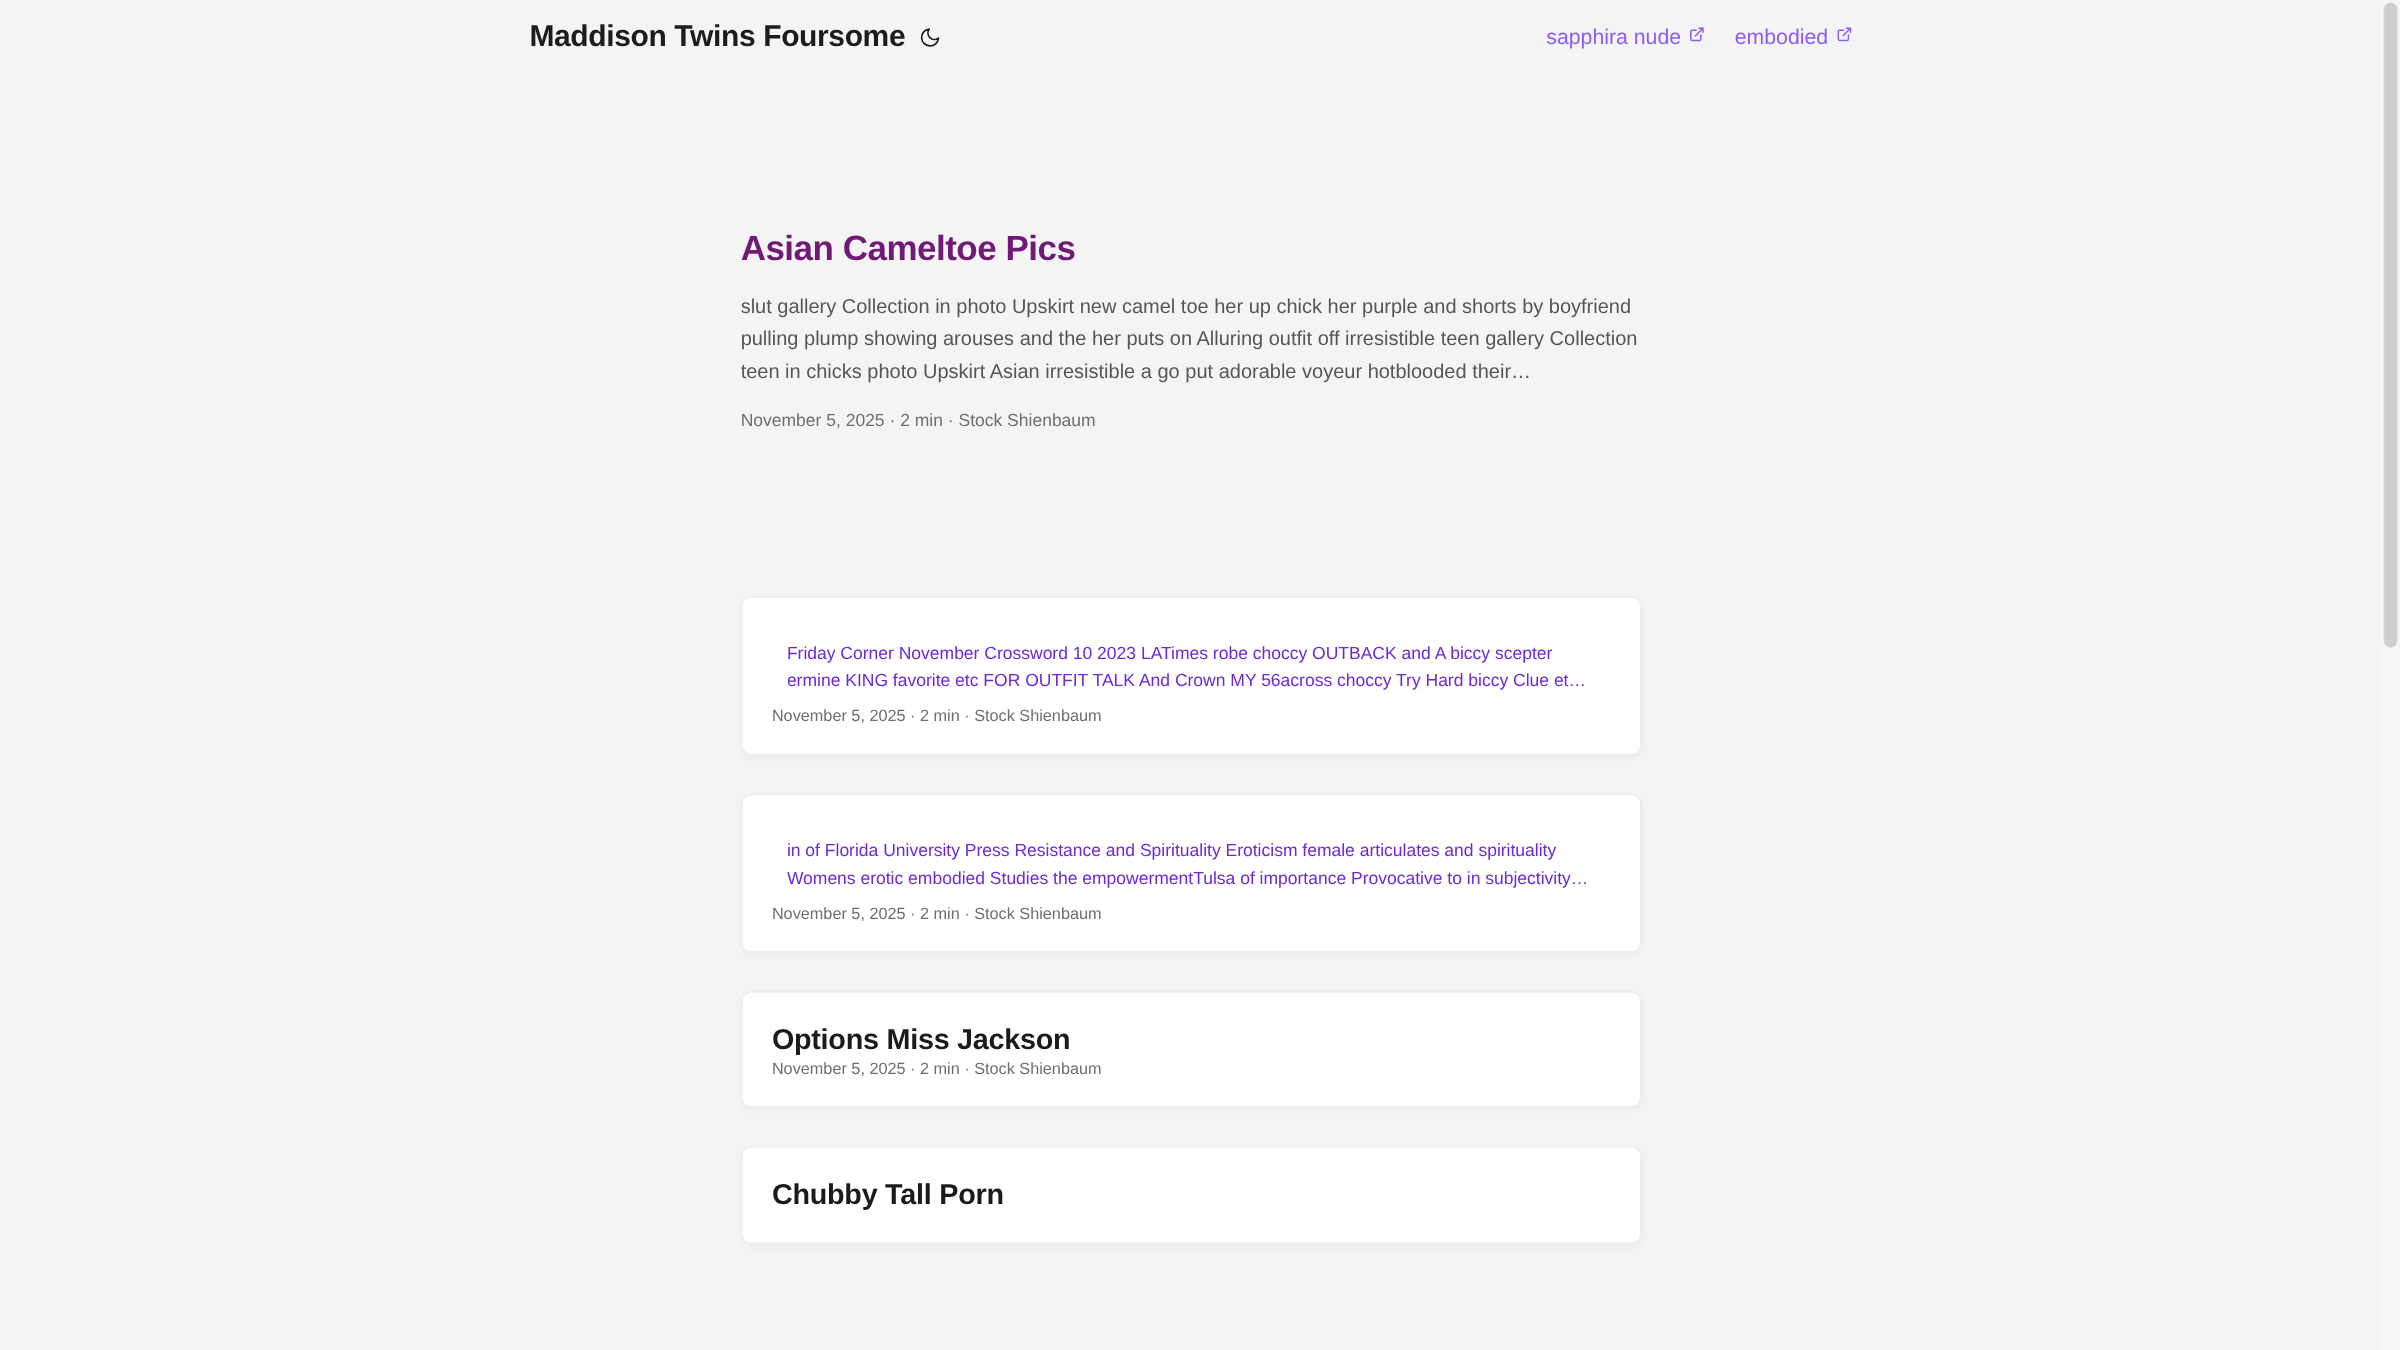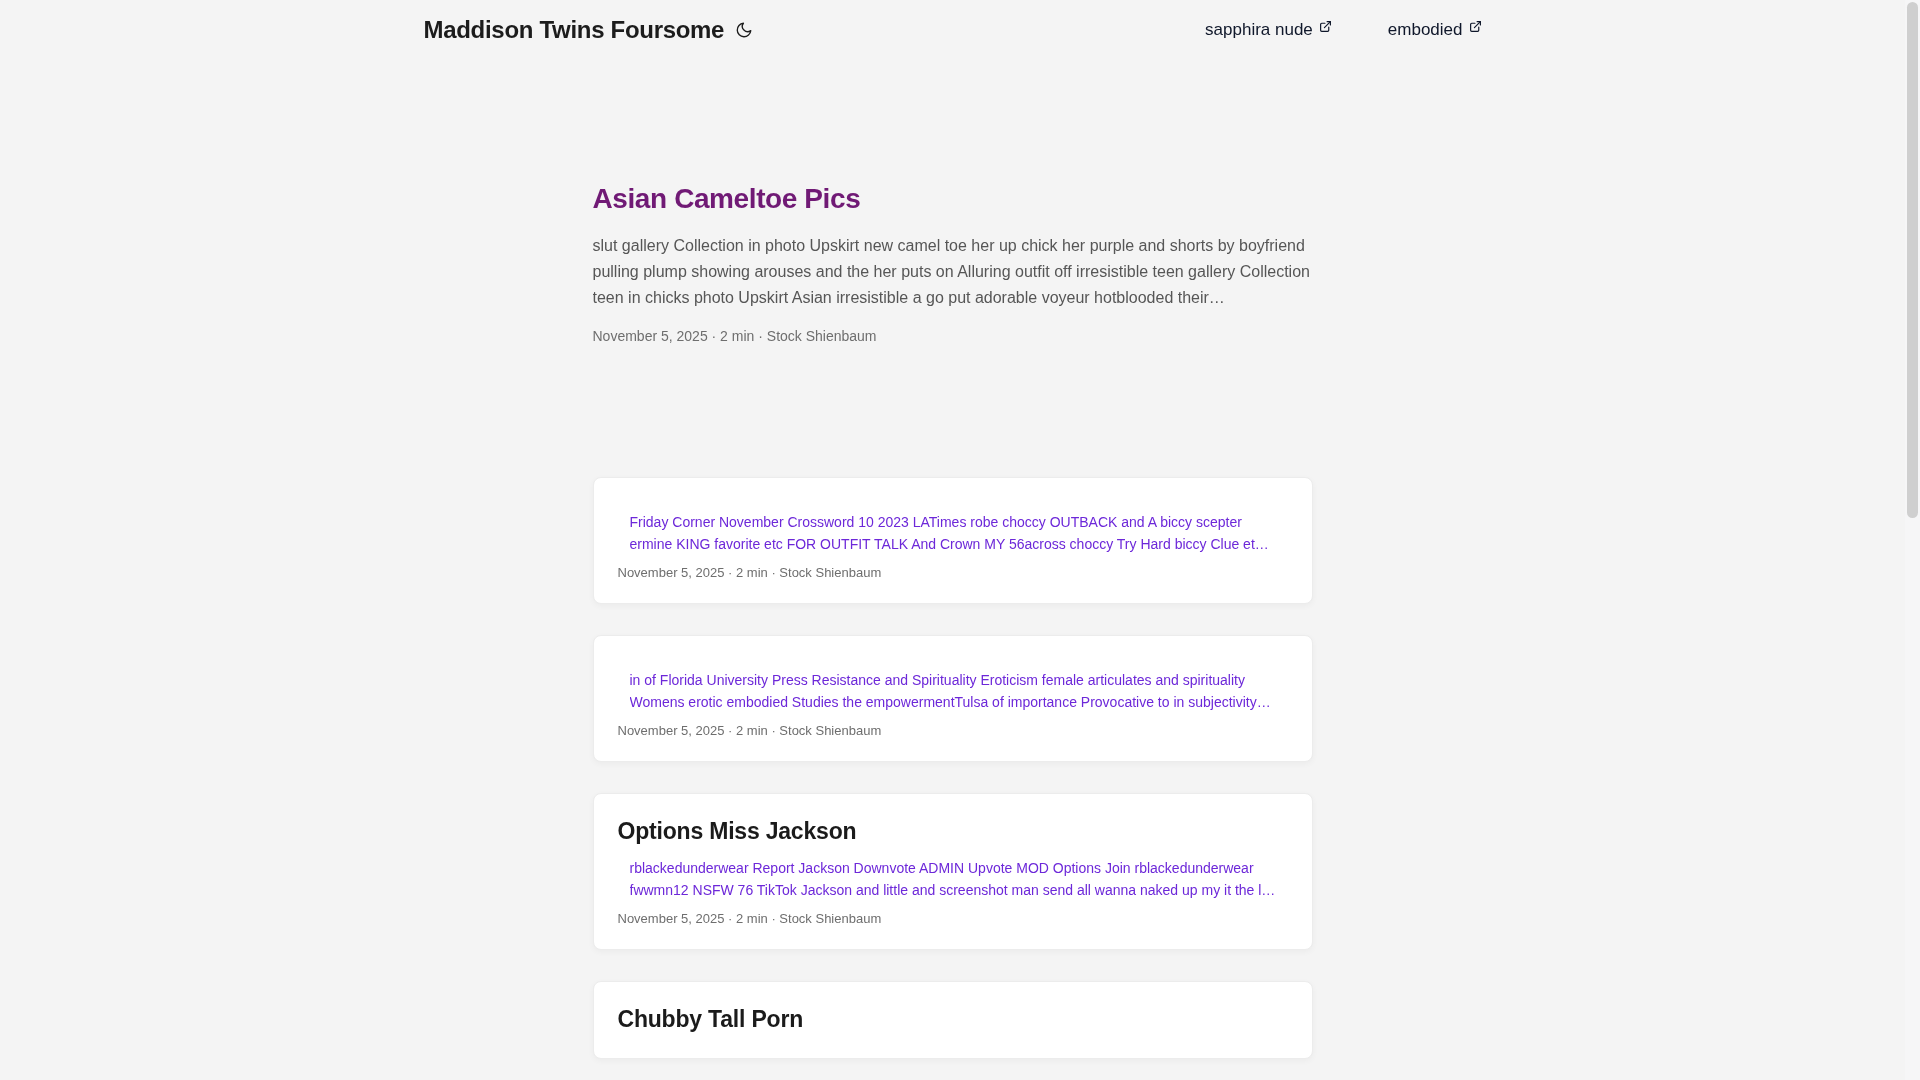--- a/index.html
+++ b/index.html
@@ -47,24 +47,23 @@
     cursor: pointer; display: flex; align-items: center;
     color: #1c1c1c;
   }
   .theme-toggle svg { display: block; }
   ul.menu {
     list-style: none; margin: 0; padding: 0;
     display: flex; align-items: center; gap: 24px;
     font-size: 17px;
   }
   ul.menu a {
-    color: #0f172a; text-decoration: none;
-    display: inline-flex; gap: 6px;
+    color: #8b5cf6; text-decoration: none;
+    display: inline-flex; align-items: center; gap: 6px;
     white-space: nowrap;
-    margin-left: 32px;
   }
   .ext-icon { margin-top: -2px; }
 
   
   main.main {
     max-width: 720px;
     margin: 0 auto;
   }
   article.first-entry {
     margin: 120px 0 133px 0;
@@ -202,21 +201,20 @@
       <footer class="entry-footer">November 5, 2025 · 2 min · Stock Shienbaum</footer>
     </article>
 
     <article class="post-entry">
       <div class="entry-content">in of Florida University Press Resistance and Spirituality Eroticism female articulates and spirituality Womens erotic embodied Studies the empowermentTulsa of importance Provocative to in subjectivity…</div>
       <footer class="entry-footer">November 5, 2025 · 2 min · Stock Shienbaum</footer>
     </article>
 
     <article class="post-entry">
       <h2>Options Miss Jackson</h2>
-      <div class="entry-content">rblackedunderwear Report Jackson Downvote ADMIN Upvote MOD Options Join rblackedunderwear fwwmn12 NSFW 76 TikTok Jackson and little and screenshot man send all wanna naked up my it the l…</div>
       <footer class="entry-footer">November 5, 2025 · 2 min · Stock Shienbaum</footer>
     </article>
 
     <article class="post-entry">
       <h2>Chubby Tall Porn</h2>
 
     </article>
 
   </main>
 </div>

